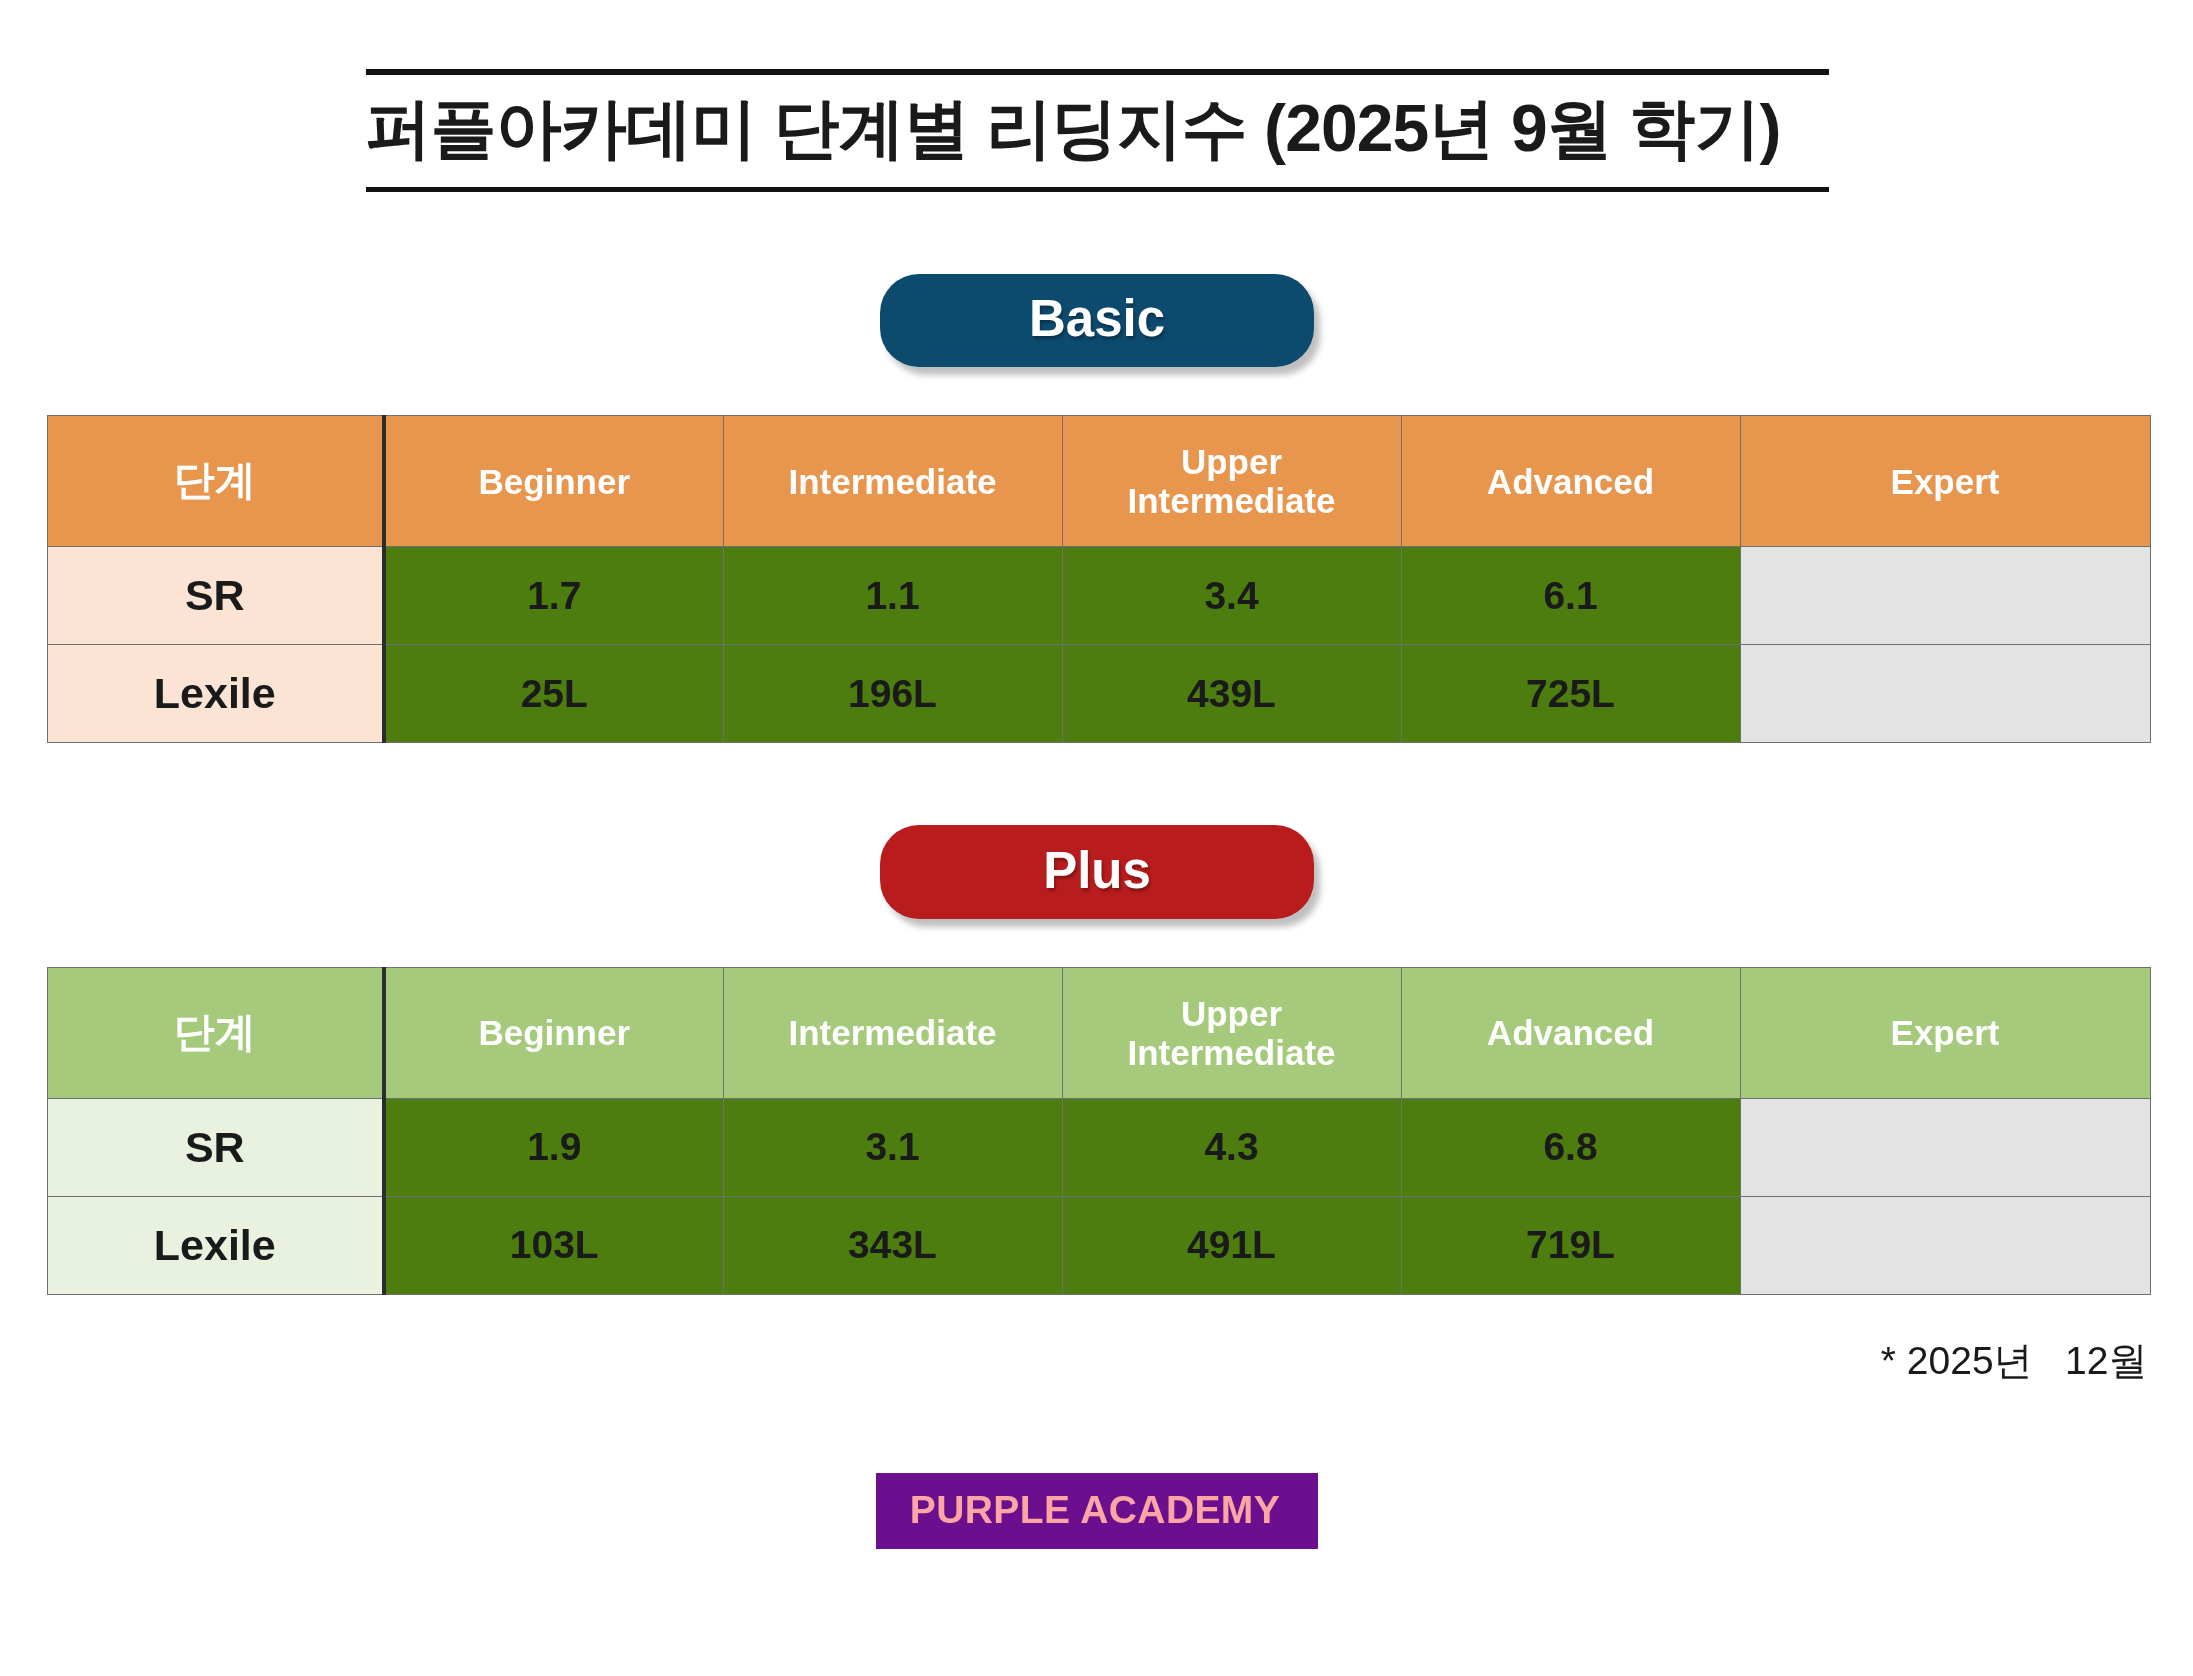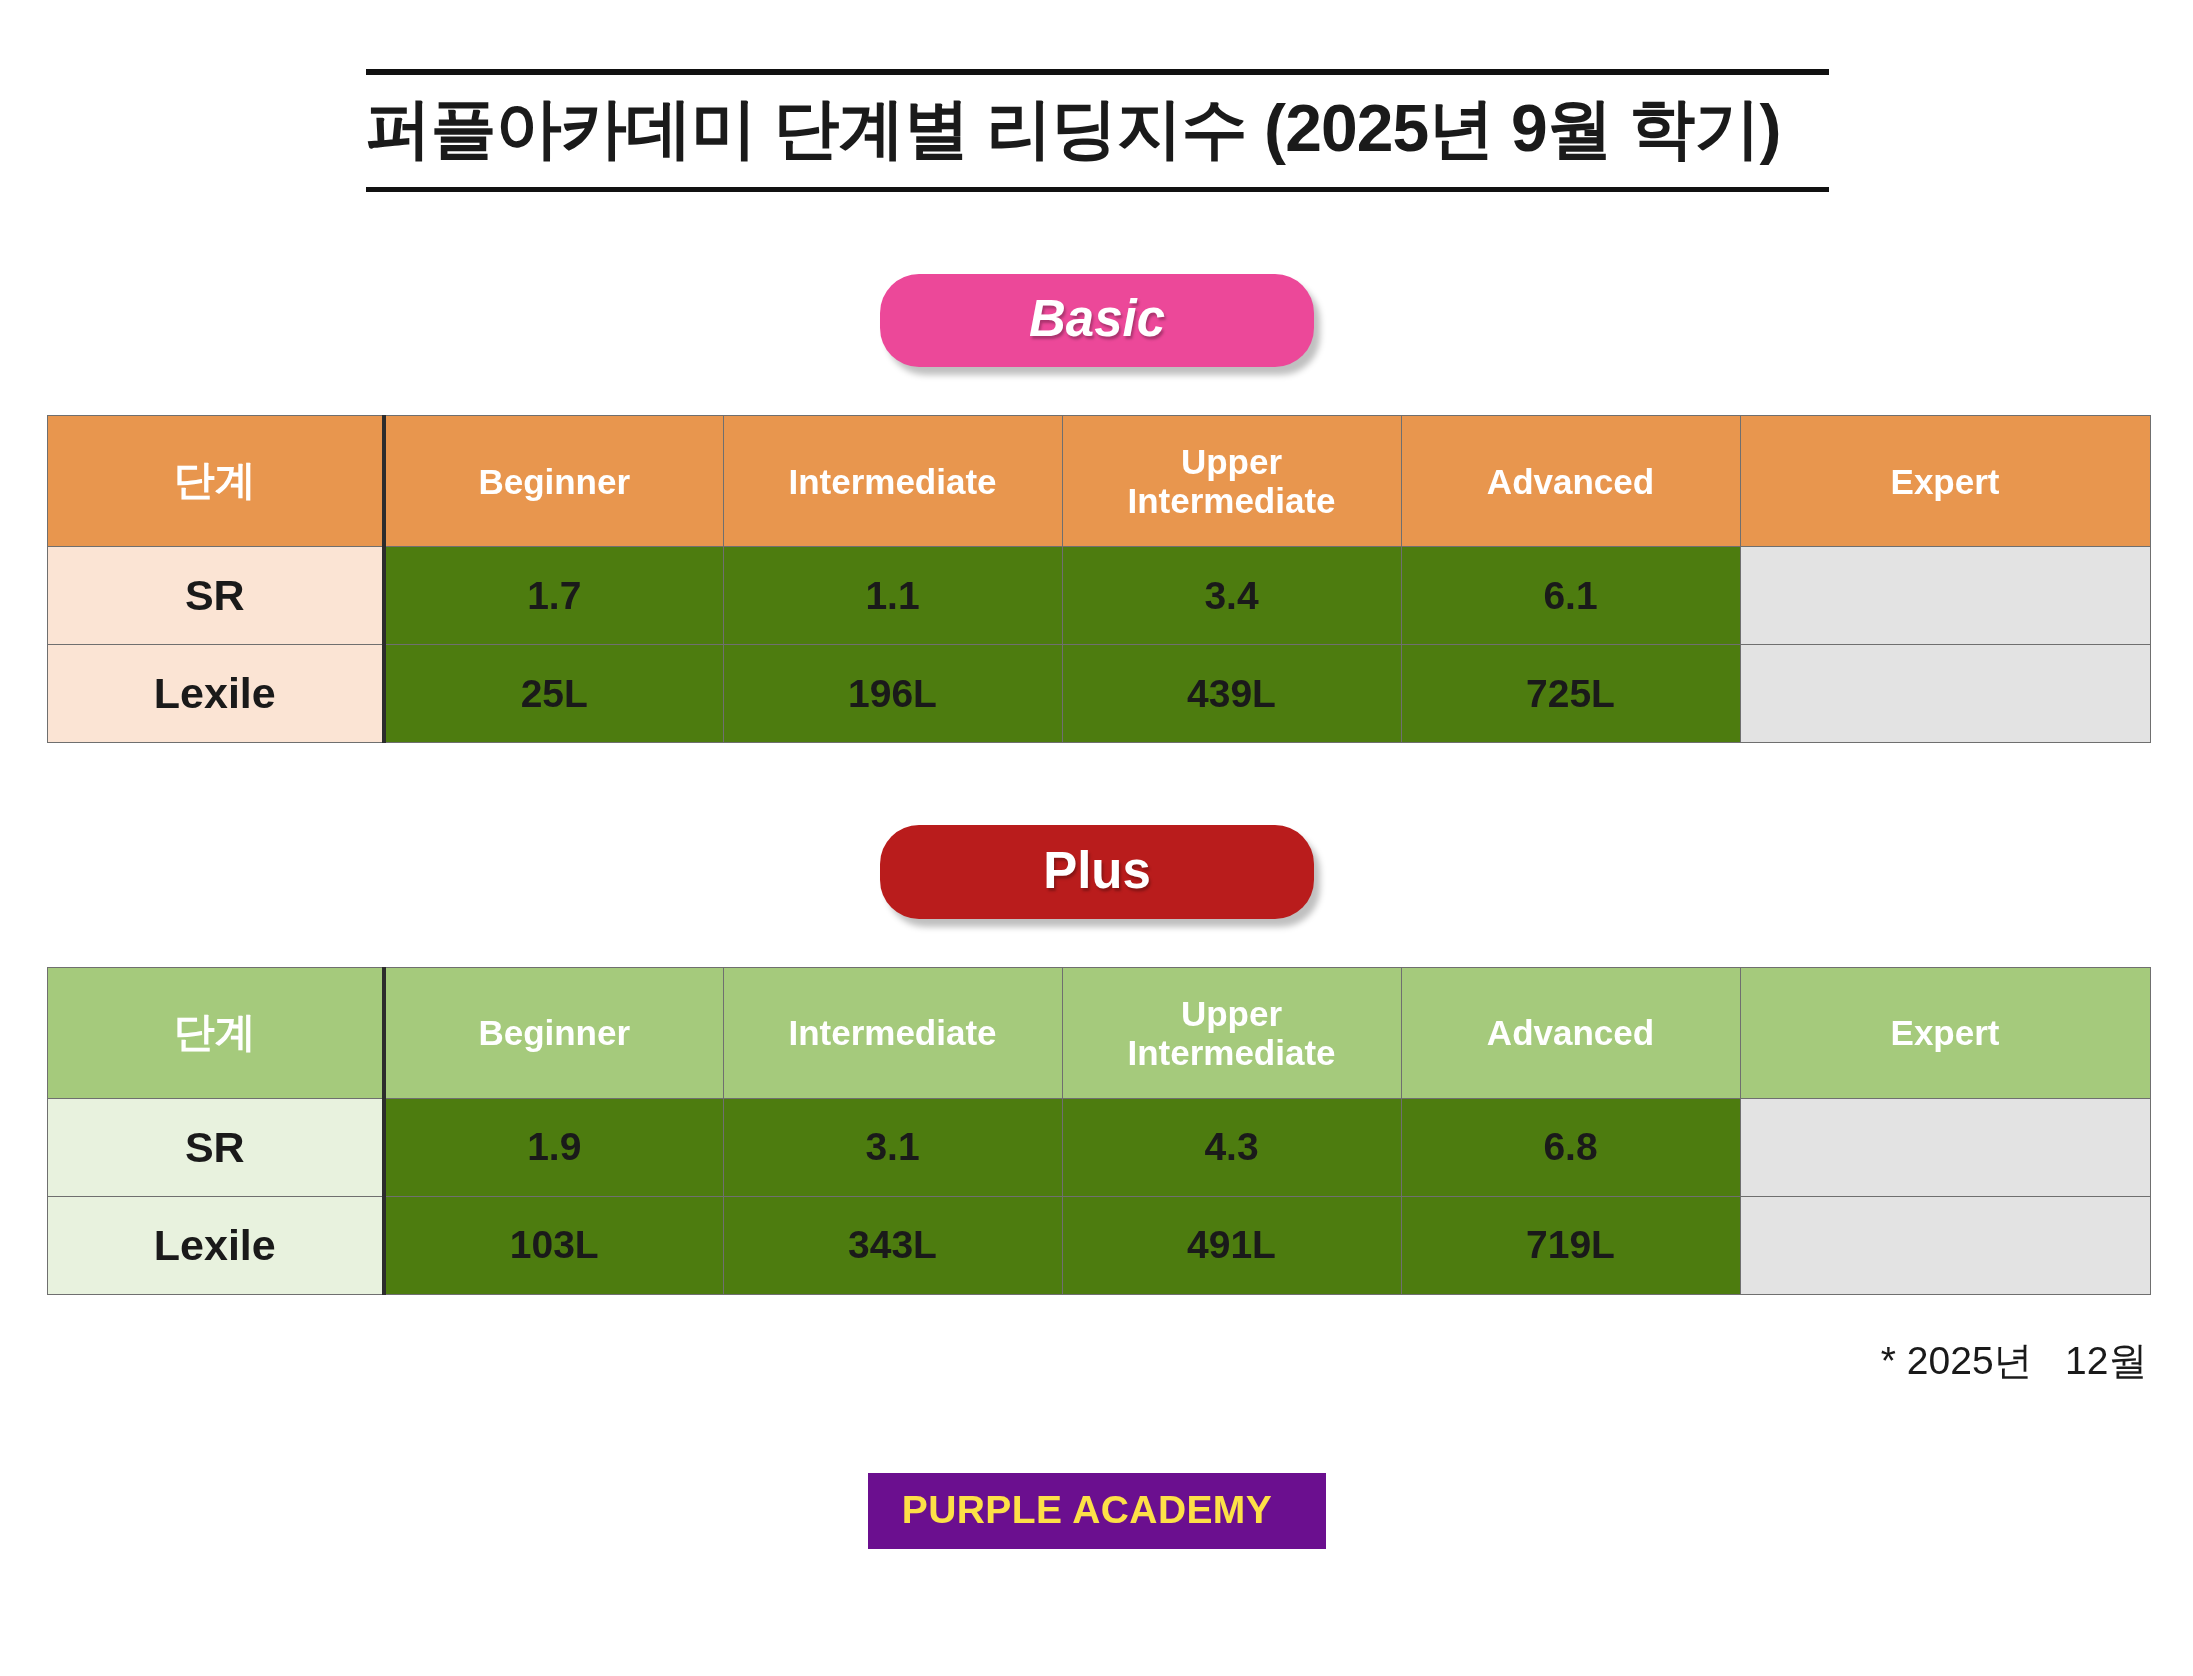--- a/index.html
+++ b/index.html
@@ -57,21 +57,21 @@
     padding: 19.5px 44px 23px 44px;
     border-radius: 39px;
     font-size: 51px;
     font-weight: bold;
     color: #ffffff;
     text-shadow: 1.8px 2.7px 2.7px rgba(0,0,0,0.28);
     box-shadow: 6.2px 8px 6.2px rgba(0,0,0,0.25);
     box-sizing: border-box;
     line-height: 1.0;
   }
-  .badge.basic { background: #ec4899; font-style: italic; }
+  .badge.basic { background: #0c4a6e; }
   .badge.plus  { background: #b91c1c; }
 
   
   .table-wrap {
     margin: 48px auto 0 auto;
     width: 2101px;
   }
   table.grade-table {
     border-collapse: collapse;
     width: 100%;
@@ -137,25 +137,25 @@
   }
 
   
   .logo-row {
     text-align: center;
     margin-top: 85px;
   }
   .logo {
     display: inline-block;
     background: #6b0f8f;
-    color: #fde047;
+    color: #fca5a5;
     font-size: 39px;
     font-weight: bold;
     letter-spacing: 0.4px;
-    padding: 15px 54px 17px 34px;
+    padding: 15px 38px 17px 34px;
   }
 </style>
 </head>
 <body>
 
 <div class="page">
 
   <div class="title-wrap">
     <div class="title-rule"></div>
     <div class="title-text">퍼플아카데미 단계별 리딩지수 (2025년 9월 학기)</div>

